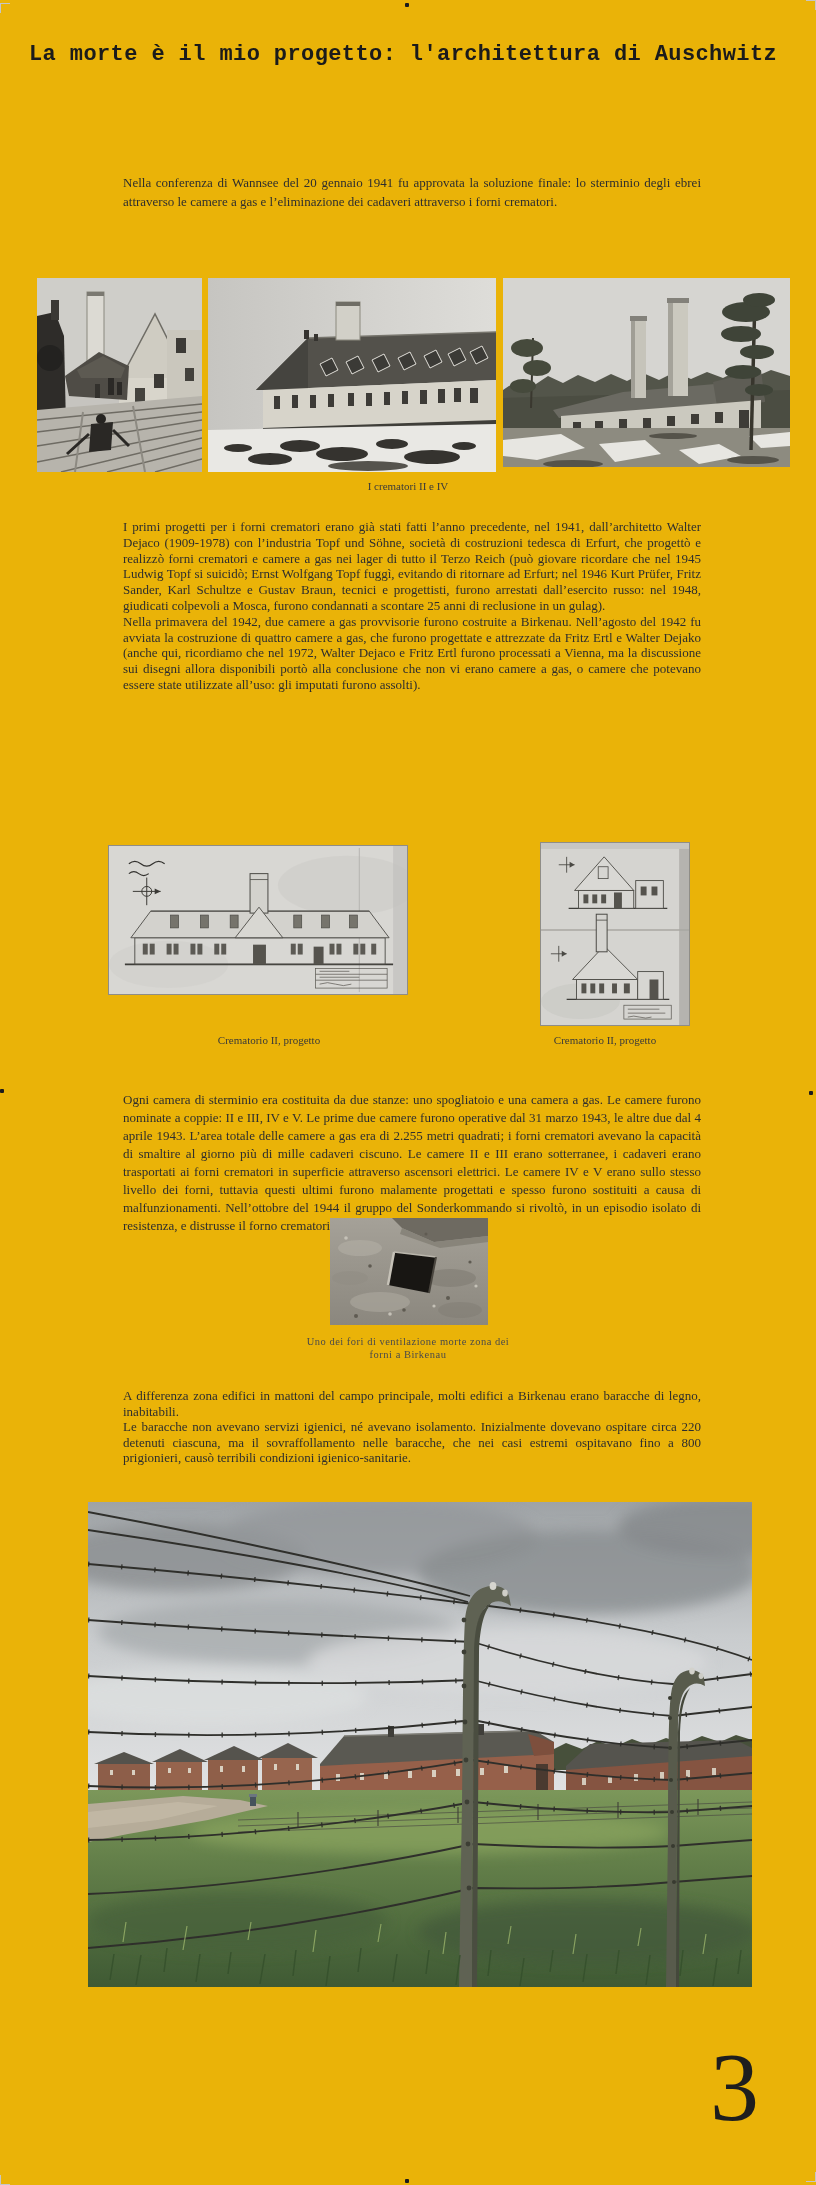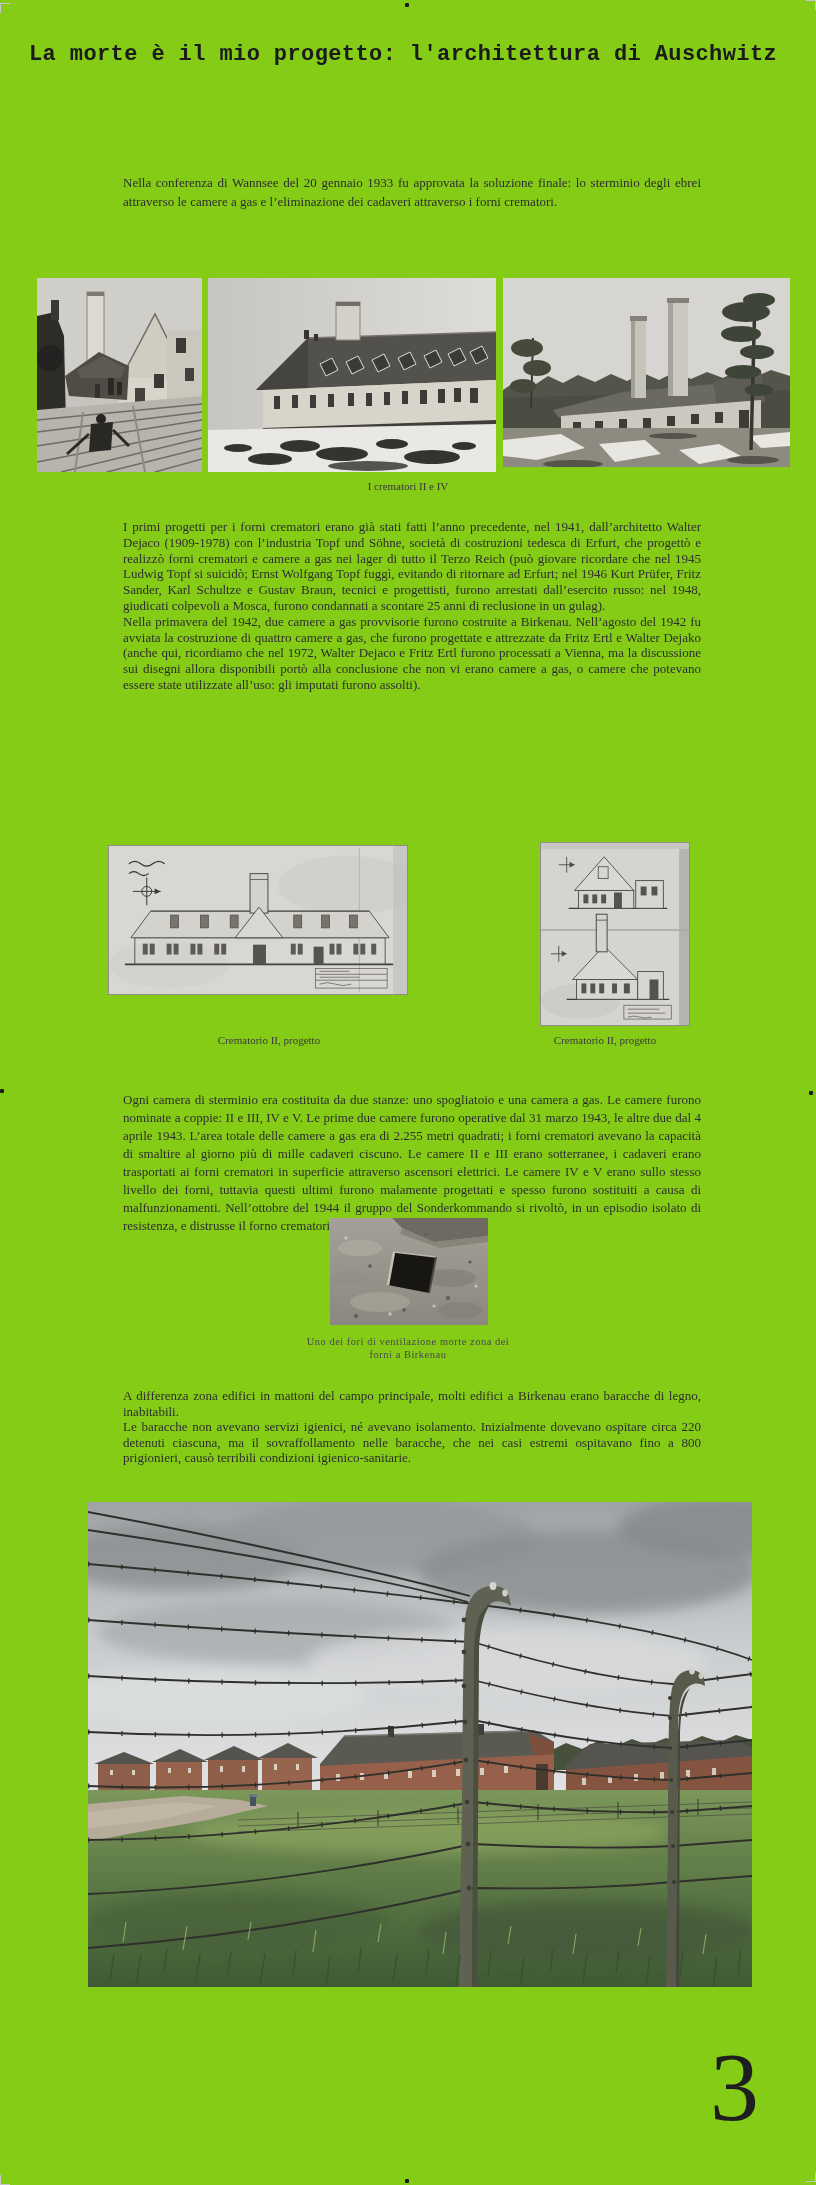--- a/index.html
+++ b/index.html
@@ -1,16 +1,16 @@
 <!DOCTYPE html>
 <html><head>
 <meta charset="utf-8">
 <style>
   html,body{margin:0;padding:0;background:#ffffff;}
-  .page{position:relative;width:816px;height:2185px;background:#84cc16;overflow:hidden;
+  .page{position:relative;width:816px;height:2185px;background:#eab308;overflow:hidden;
         font-family:"Liberation Serif", serif;color:#2d2d2d;}
   .abs{position:absolute;}
   
   .regdot{position:absolute;width:4px;height:4px;background:#1c1c1c;border-radius:1px;}
   .corner{position:absolute;width:9px;height:9px;}
   .corner.tl{left:0;top:3px;border-left:1px solid #c6c6c6;border-top:1px solid #c6c6c6;}
   .corner.tr{right:0;top:0;border-right:1px solid #c6c6c6;border-top:1px solid #c6c6c6;}
   .corner.bl{left:0;bottom:0;border-left:1px solid #c6c6c6;border-bottom:1px solid #c6c6c6;}
   .corner.br{right:0;bottom:3px;border-right:1px solid #c6c6c6;border-bottom:1px solid #c6c6c6;}
   
@@ -43,21 +43,21 @@
   <div class="corner bl"></div>
   <div class="corner br"></div>
   <div class="regdot" style="left:405px;top:3px;"></div>
   <div class="regdot" style="left:0px;top:1089px;"></div>
   <div class="regdot" style="left:809px;top:1091px;"></div>
   <div class="regdot" style="left:405px;top:2179px;"></div>
 
   <div class="abs title">La morte è il mio progetto: l'architettura di Auschwitz</div>
 
   <div class="abs body-block intro">
-    <p>Nella conferenza di Wannsee del 20 gennaio 1933 fu approvata la soluzione finale: lo sterminio degli ebrei attraverso le camere a gas e l’eliminazione dei cadaveri attraverso i forni crematori.</p>
+    <p>Nella conferenza di Wannsee del 20 gennaio 1941 fu approvata la soluzione finale: lo sterminio degli ebrei attraverso le camere a gas e l’eliminazione dei cadaveri attraverso i forni crematori.</p>
   </div>
 
   <div class="fig" style="left:37px;top:278px;width:165px;height:194px;">
     <svg viewBox="0 0 165 194" preserveAspectRatio="none">
       <rect width="165" height="194" fill="#c6c4bf"></rect>
       <rect width="165" height="105" fill="#cfcec9"></rect>
 
       <polygon points="82,104 118,36 152,104" fill="#cfccc2" stroke="#6f6d66" stroke-width="1.5"></polygon>
       <rect x="82" y="100" width="83" height="94" fill="#d8d5cb"></rect>
       <rect x="130" y="52" width="35" height="142" fill="#cac7bd"></rect>

